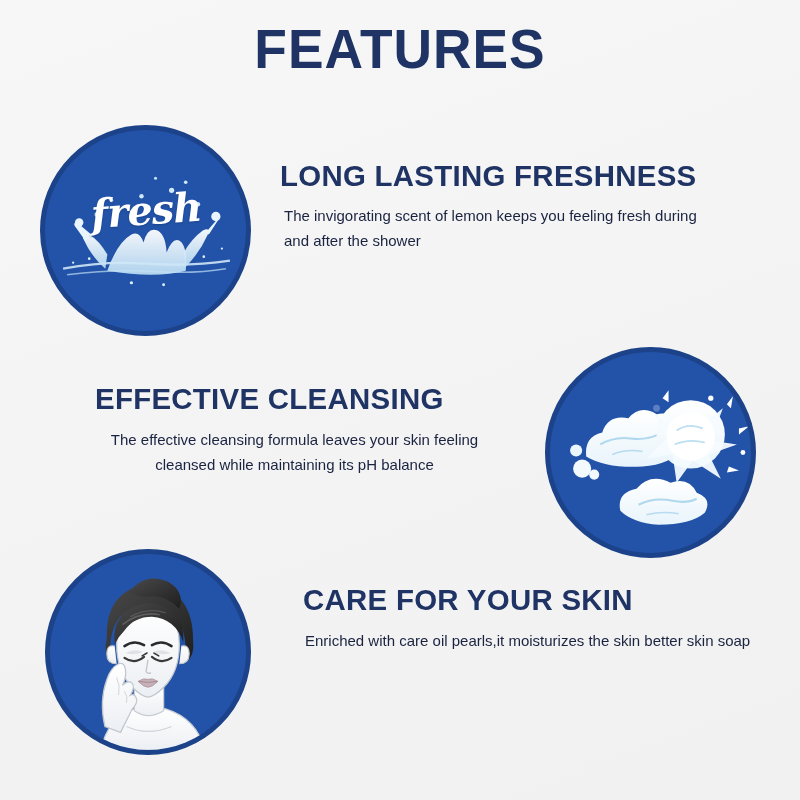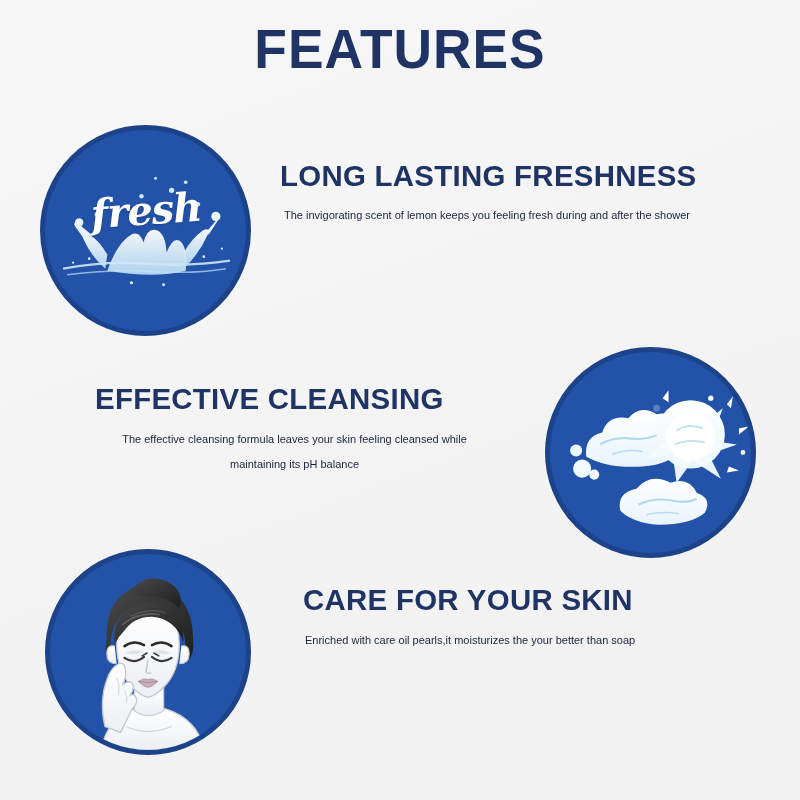--- a/index.html
+++ b/index.html
@@ -67,21 +67,21 @@
     color: #1f3464;
     white-space: nowrap;
     transform: scaleX(0.98);
     transform-origin: left center;
   }
 
   .body-text {
     position: absolute;
     font-family: "Liberation Sans", sans-serif;
     font-weight: 400;
-    font-size: 11px;
+    font-size: 15px;
     line-height: 25px;
     color: #1a2340;
   }
 
   .f1-heading  { left: 280px; top: 160px; }
   .f1-body     { left: 284px; top: 203px; width: 420px; }
 
   .f2-heading  { left: 95px;  top: 383px; }
   .f2-body     { left: 97px;  top: 427px; width: 395px; text-align: center; }
 
@@ -264,16 +264,16 @@
 
         <path d="M56 176 Q50 150 58 128 Q62 116 70 112 Q76 110 77 118
                  Q78 126 74 134 Q80 128 84 132 Q87 136 82 144
                  Q86 142 88 147 Q90 152 84 158 Q78 170 72 182 Z" fill="url(#skinGrad)" stroke="#c2c7ce" stroke-width="1.3"></path>
         <path d="M68 126 Q72 134 70 144" stroke="#cfd4da" stroke-width="1" fill="none"></path>
         <path d="M76 140 Q80 146 78 152" stroke="#cfd4da" stroke-width="1" fill="none"></path>
       </svg>
     </div>
 
     <div class="heading f3-heading">CARE FOR YOUR SKIN</div>
-    <div class="body-text f3-body">Enriched with care oil pearls,it moisturizes the your better than soap</div>
+    <div class="body-text f3-body">Enriched with care oil pearls,it moisturizes the skin better skin soap</div>
   </div>
 
 </div>
 
 </body></html>

